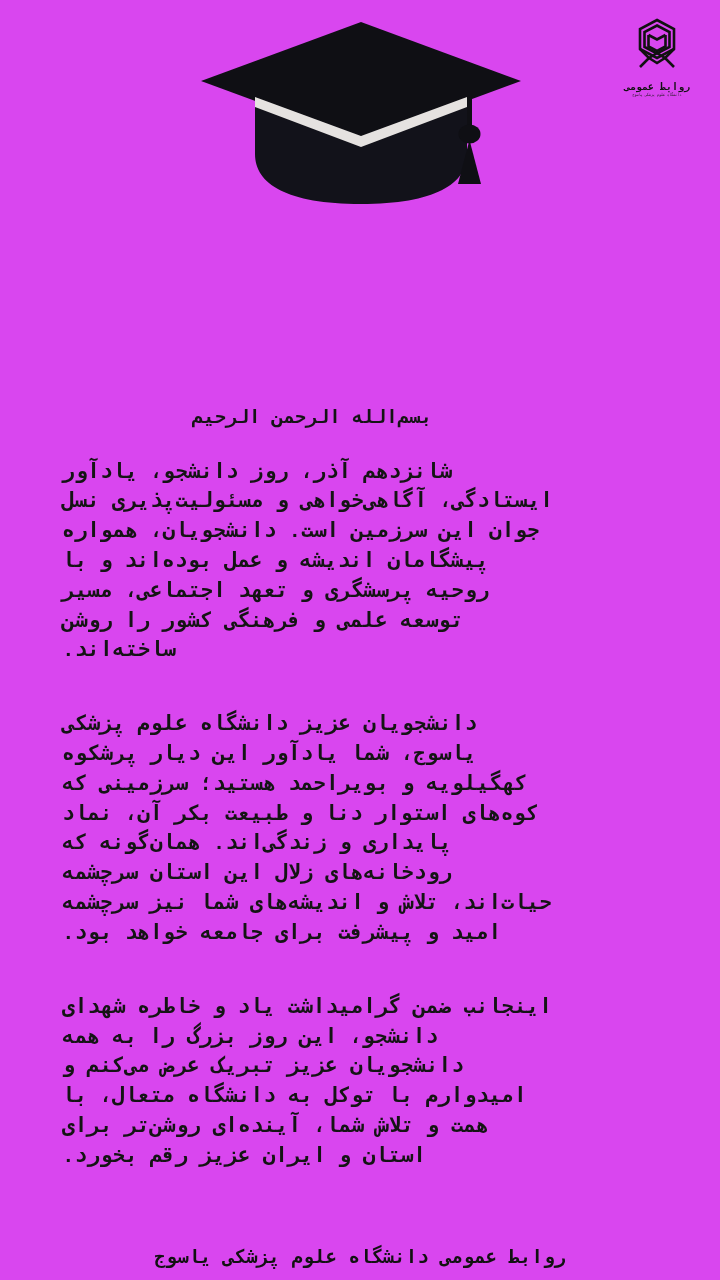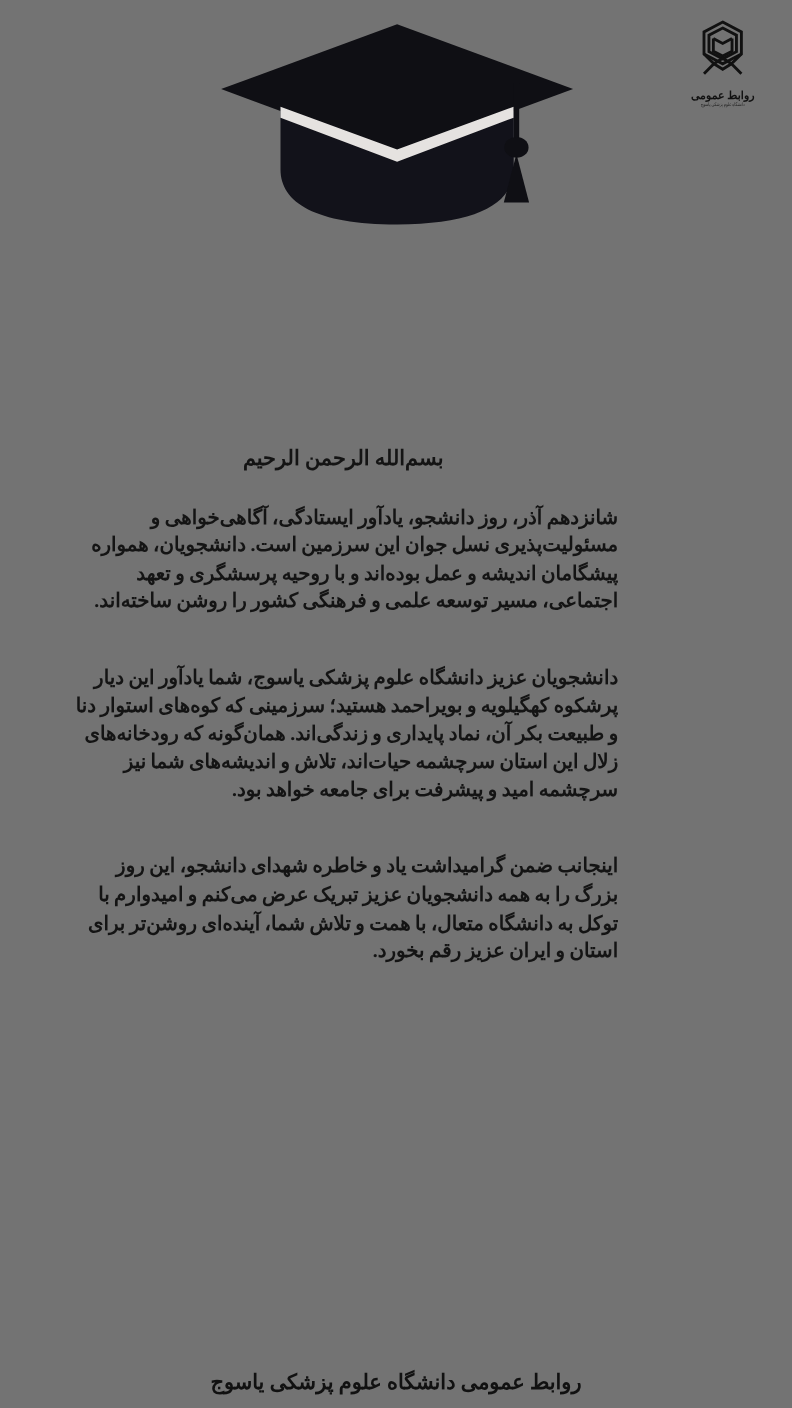--- a/index.html
+++ b/index.html
@@ -4,23 +4,23 @@
 <style>
   html, body {
     margin: 0;
     padding: 0;
     background: #e5e2e0;
   }
   .poster {
     position: relative;
     width: 720px;
     height: 1280px;
-    background: #737373;
+    background: #d946ef;
     overflow: hidden;
-    font-family: Liberation Serif, serif;
+    font-family: Liberation Mono, monospace;
     direction: rtl;
   }
 
   
   .pr-logo {
     position: absolute;
     top: 16px;
     right: 24px;
     width: 78px;
     height: 96px;
@@ -91,26 +91,26 @@
     text-align: center;
   }
   .bismillah {
     font-size: 19px;
     font-weight: bold;
     color: #141414;
     line-height: 1.5;
     margin: 0 0 25px 0;
   }
   .para {
-    font-size: 18px;
+    font-size: 21px;
     font-weight: bold;
     color: #141414;
     line-height: 1.42;
     margin: 0 0 44px 0;
-    text-align: right;
+    text-align: left;
     word-spacing: -0.5px;
   }
   .para:last-of-type { margin-bottom: 0; }
 
   
   .signature {
     position: absolute;
     top: 1048px;
     left: 0;
     width: 720px;

